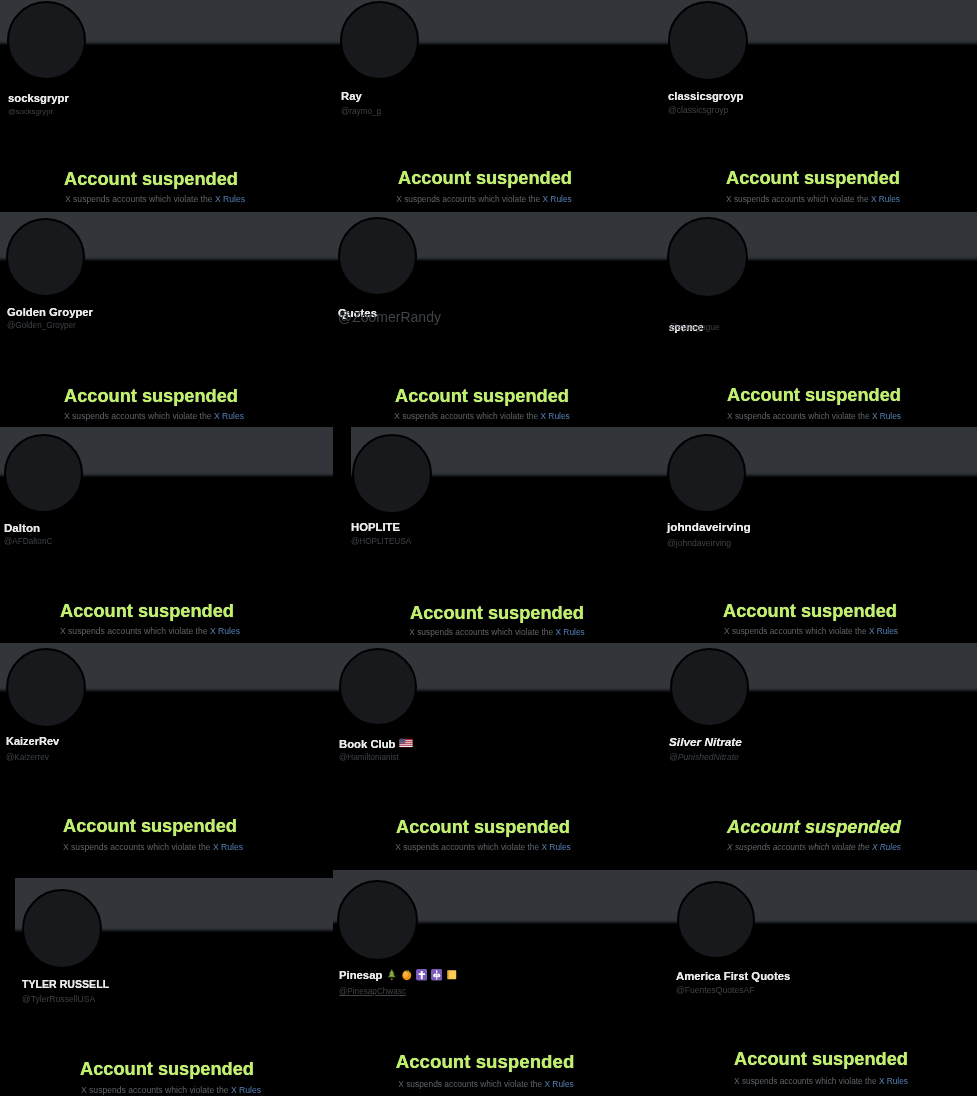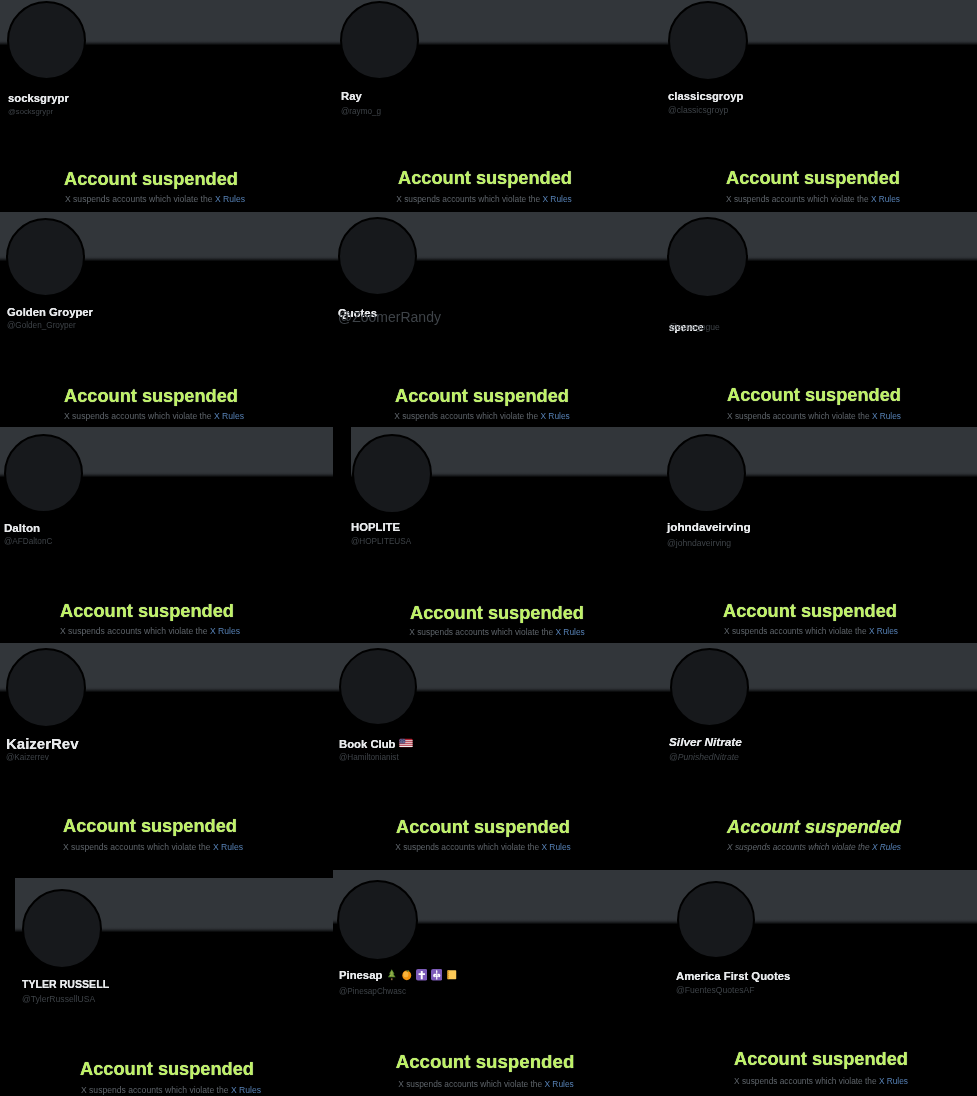--- a/index.html
+++ b/index.html
@@ -96,21 +96,21 @@
       <div class="banner" style="height: 48px;"></div>
       <div class="avatar" style="left: 7px; top: 7px; width: 79px; height: 79px;"></div>
       <div class="name" style="left: 7px; top: 94px; font-size: 11.75px;"><span>johndaveirving</span></div>
       <div class="handle" style="left: 7px; top: 112px; font-size: 8.6px;">@johndaveirving</div>
       <div class="susp" style="left: 150px; top: 175px; font-size: 18.2px; transform: translateX(-50%);">Account suspended</div>
       <div class="subt" style="left: 151px; top: 200px; font-size: 8.3px; transform: translateX(-50%);"><span>X suspends accounts which violate the </span><span class="lnk">X Rules</span></div>
     </div>
     <div class="cell" style="left: 0px; top: 643px; width: 333px; height: 227px;">
       <div class="banner" style="height: 47px;"></div>
       <div class="avatar" style="left: 6px; top: 5px; width: 80px; height: 80px;"></div>
-      <div class="name" style="left: 6px; top: 93px; font-size: 15px;"><span>KaizerRev</span></div>
+      <div class="name" style="left: 6px; top: 93px; font-size: 11px;"><span>KaizerRev</span></div>
       <div class="handle" style="left: 6px; top: 111px; font-size: 8.2px;">@Kaizerrev</div>
       <div class="susp" style="left: 150px; top: 174px; font-size: 18.2px; transform: translateX(-50%);">Account suspended</div>
       <div class="subt" style="left: 153px; top: 200px; font-size: 8.6px; transform: translateX(-50%);"><span>X suspends accounts which violate the </span><span class="lnk">X Rules</span></div>
     </div>
     <div class="cell" style="left: 333px; top: 643px; width: 327px; height: 227px;">
       <div class="banner" style="height: 47px;"></div>
       <div class="avatar" style="left: 6px; top: 5px; width: 78px; height: 78px;"></div>
       <div class="name" style="left: 6px; top: 93px; font-size: 11.3px;"><span>Book Club</span><span class="emoji" style="width: 14px; height: 14px; margin-left: 3.5px; vertical-align: -2px;"><svg viewBox="0 0 36 36" width="100%" height="100%">
             <rect x="1" y="7" width="34" height="22" rx="3" fill="#b22334"></rect>
             <path d="M1 11h34v2.5H1zm0 5h34v2.5H1zm0 5h34v2.5H1zm0 5h34v2.5H1z" fill="#eee"></path>
@@ -183,21 +183,21 @@
           </svg></span><span class="emoji" style="width: 11.5px; height: 11.5px; margin-left: 3.5px; vertical-align: -2px;"><svg viewBox="0 0 36 36" width="100%" height="100%">
             <rect x="6" y="4" width="26" height="28" rx="2" fill="#fdcb58"></rect>
             <rect x="4" y="4" width="5" height="28" fill="#e8a735"></rect>
             <g fill="#c7911f">
               <rect x="3" y="7" width="7" height="1.6" rx=".8"></rect>
               <rect x="3" y="13" width="7" height="1.6" rx=".8"></rect>
               <rect x="3" y="19" width="7" height="1.6" rx=".8"></rect>
               <rect x="3" y="25" width="7" height="1.6" rx=".8"></rect>
             </g>
           </svg></span></div>
-      <div class="handle" style="left: 6px; top: 118px; font-size: 8.2px;">@PinesapChwasc</div>
+      <div class="handle" style="left: 6px; top: 118px; font-size: 8.2px; text-decoration: underline;">@PinesapChwasc</div>
       <div class="susp" style="left: 152px; top: 183px; font-size: 18.7px; transform: translateX(-50%);">Account suspended</div>
       <div class="subt" style="left: 153px; top: 210px; font-size: 8.4px; transform: translateX(-50%);"><span>X suspends accounts which violate the </span><span class="lnk">X Rules</span></div>
     </div>
     <div class="cell" style="left: 660px; top: 870px; width: 317px; height: 226px;">
       <div class="banner" style="height: 52px;"></div>
       <div class="avatar" style="left: 17px; top: 11px; width: 78px; height: 78px;"></div>
       <div class="name" style="left: 16px; top: 101px; font-size: 11.3px;"><span>America First Quotes</span></div>
       <div class="handle" style="left: 16px; top: 116px; font-size: 8.6px;">@FuentesQuotesAF</div>
       <div class="susp" style="left: 161px; top: 180px; font-size: 18.2px; transform: translateX(-50%);">Account suspended</div>
       <div class="subt" style="left: 161px; top: 207px; font-size: 8.3px; transform: translateX(-50%);"><span>X suspends accounts which violate the </span><span class="lnk">X Rules</span></div>

